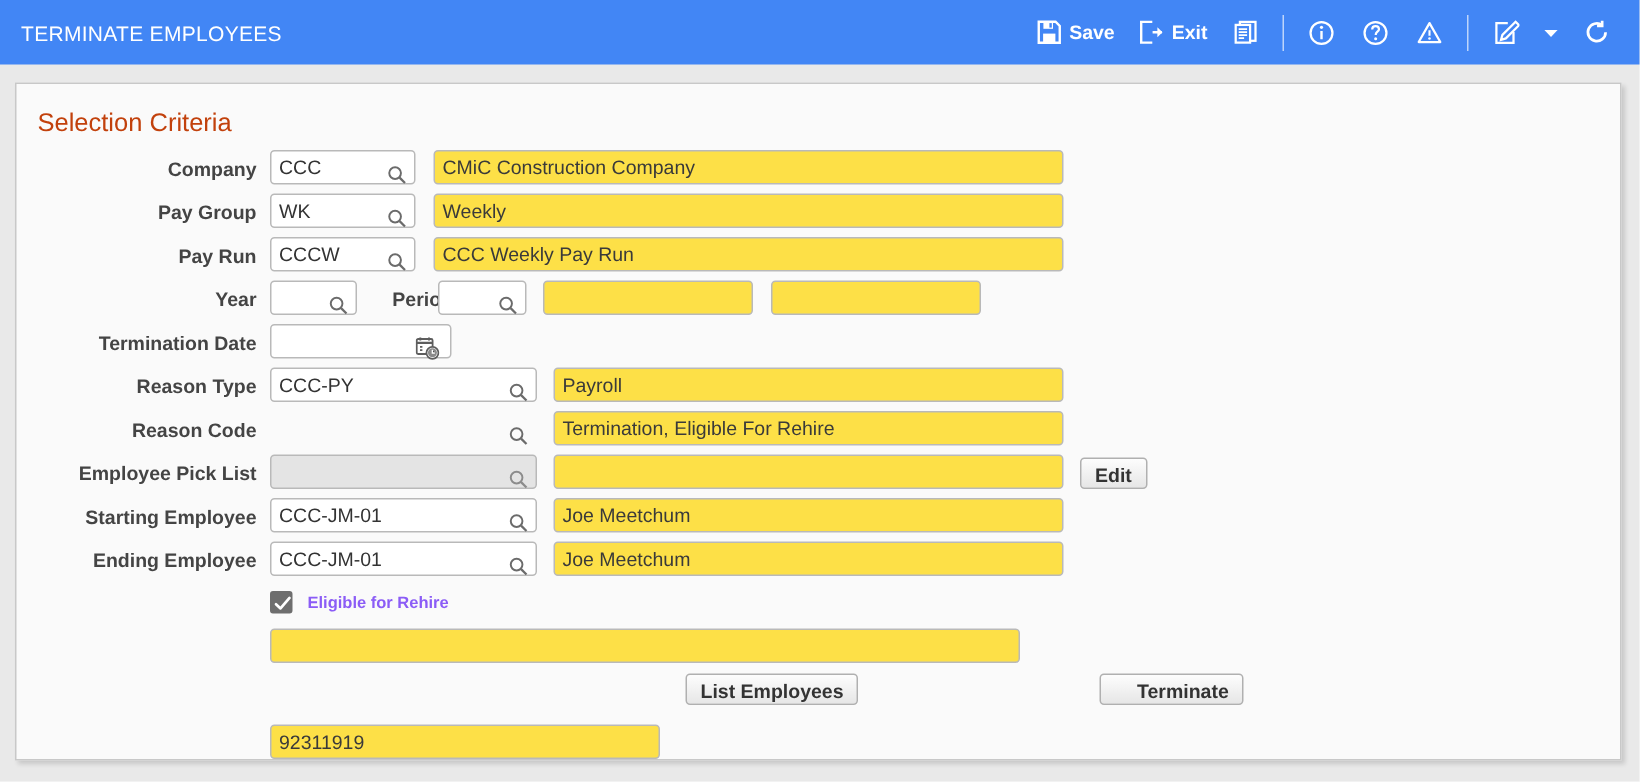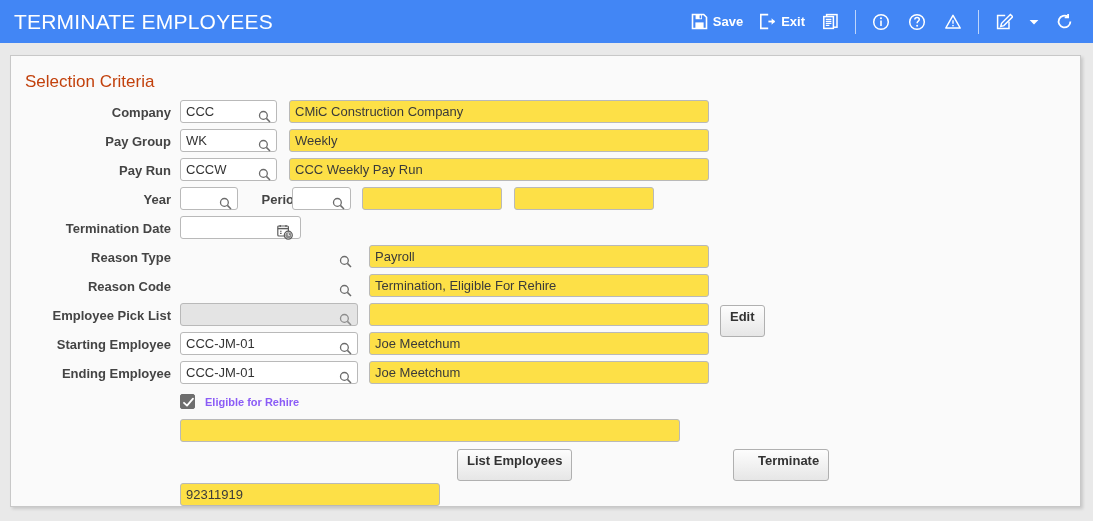--- a/index.html
+++ b/index.html
@@ -23,21 +23,21 @@
     width: 1093px;
     height: 43px;
     background: #4286f5;
     display: flex;
     align-items: center;
     box-sizing: border-box;
     padding: 0 10px 0 14px;
   }
   .app-title {
     color: #ffffff;
-    font-size: 21px;
+    font-size: 14px;
     letter-spacing: .2px;
     white-space: nowrap;
   }
   .tb-spacer { flex: 1 1 auto; }
   .tb-group {
     display: flex;
     align-items: center;
   }
   .tb-btn {
     display: flex;
@@ -138,21 +138,21 @@
     position: absolute;
     width: 15px;
     height: 15px;
     pointer-events: none;
   }
 
   
   .btn {
     position: absolute;
     box-sizing: border-box;
-    height: 32px;
+    height: 21px;
     border: 1px solid #b0b0b0;
     border-radius: 3px;
     background: linear-gradient(#fdfdfd, #e6e6e6);
     font-family: "Liberation Sans", sans-serif;
     font-size: 13px;
     color: #333;
     font-weight: bold;
     line-height: 22px;
     text-align: left;
     cursor: pointer;
@@ -366,20 +366,21 @@
           <path d="M3 7.2h1.6M3 9.4h1.6" stroke="#5d5d5d" stroke-width="1.1"></path>
           <circle cx="11.3" cy="11.2" r="4" fill="#fff" stroke="#5d5d5d" stroke-width="1.2"></circle>
           <circle cx="11.3" cy="11.2" r="3" fill="#8a8a8a"></circle>
           <path d="M11.3 9.2v2.1h1.6" stroke="#fff" stroke-width="1"></path>
         </svg>
       </span>
     </div>
 
     <div class="row">
       <div class="lbl" style="left:0;width:160px;">Reason Type</div>
+      <div class="fld" style="left:169px;width:178px;">CCC-PY</div>
       <span class="mag" style="left:328px;top:10px;">
         <svg width="13" height="13" viewBox="0 0 13 13">
           <circle cx="5.4" cy="5.4" r="3.9" fill="none" stroke="#6b6b6b" stroke-width="1.3"></circle>
           <path d="M8.4 8.4 12 12" stroke="#6b6b6b" stroke-width="1.5"></path>
         </svg>
       </span>
       <div class="fld ro" style="left:358px;width:340px;">Payroll</div>
     </div>
 
     <div class="row">

